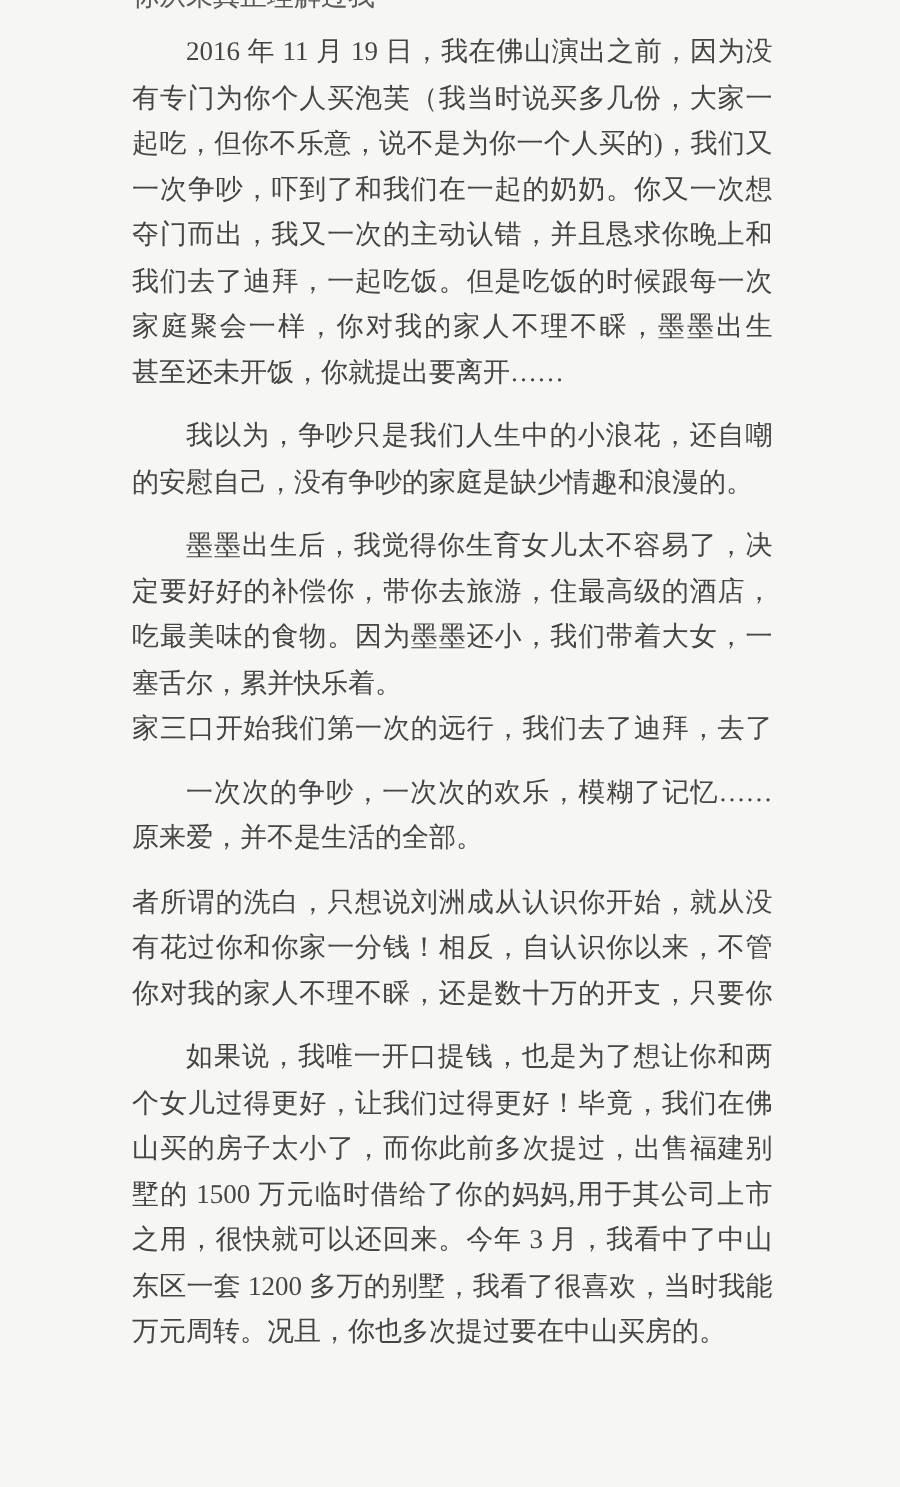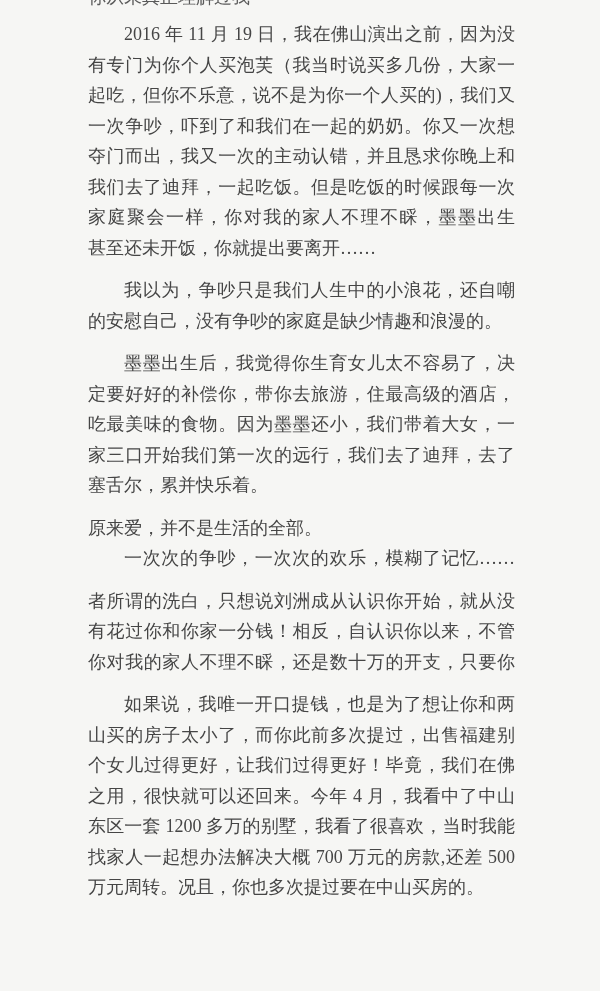--- a/index.html
+++ b/index.html
@@ -73,38 +73,38 @@
 
   <div class="para">
     <div class="line just indent">我以为，争吵只是我们人生中的小浪花，还自嘲</div>
     <div class="line">的安慰自己，没有争吵的家庭是缺少情趣和浪漫的。</div>
   </div>
 
   <div class="para">
     <div class="line just indent">墨墨出生后，我觉得你生育女儿太不容易了，决</div>
     <div class="line just">定要好好的补偿你，带你去旅游，住最高级的酒店，</div>
     <div class="line just">吃最美味的食物。因为墨墨还小，我们带着大女，一</div>
+    <div class="line">塞舌尔，累并快乐着。</div>
     <div class="line just">家三口开始我们第一次的远行，我们去了迪拜，去了</div>
-    <div class="line">塞舌尔，累并快乐着。</div>
   </div>
 
   <div class="para">
+    <div class="line just indent">一次次的争吵，一次次的欢乐，模糊了记忆……</div>
     <div class="line">原来爱，并不是生活的全部。</div>
-    <div class="line just indent">一次次的争吵，一次次的欢乐，模糊了记忆……</div>
   </div>
 
   <div class="para">
     <div class="line just">者所谓的洗白，只想说刘洲成从认识你开始，就从没</div>
     <div class="line just">有花过你和你家一分钱！相反，自认识你以来，不管</div>
     <div class="line just">你对我的家人不理不睬，还是数十万的开支，只要你</div>
   </div>
 
   <div class="para">
     <div class="line just indent">如果说，我唯一开口提钱，也是为了想让你和两</div>
+    <div class="line just">个女儿过得更好，让我们过得更好！毕竟，我们在佛</div>
     <div class="line just">山买的房子太小了，而你此前多次提过，出售福建别</div>
-    <div class="line just">个女儿过得更好，让我们过得更好！毕竟，我们在佛</div>
-    <div class="line just">之用，很快就可以还回来。今年 4 月，我看中了中山</div>
+    <div class="line just">墅的 1500 万元临时借给了你的妈妈,用于其公司上市</div>
+    <div class="line just">之用，很快就可以还回来。今年 3 月，我看中了中山</div>
     <div class="line just">东区一套 1200 多万的别墅，我看了很喜欢，当时我能</div>
-    <div class="line just">找家人一起想办法解决大概 700 万元的房款,还差 500</div>
     <div class="line">万元周转。况且，你也多次提过要在中山买房的。</div>
   </div>
 
 </div>
 
 </body></html>

